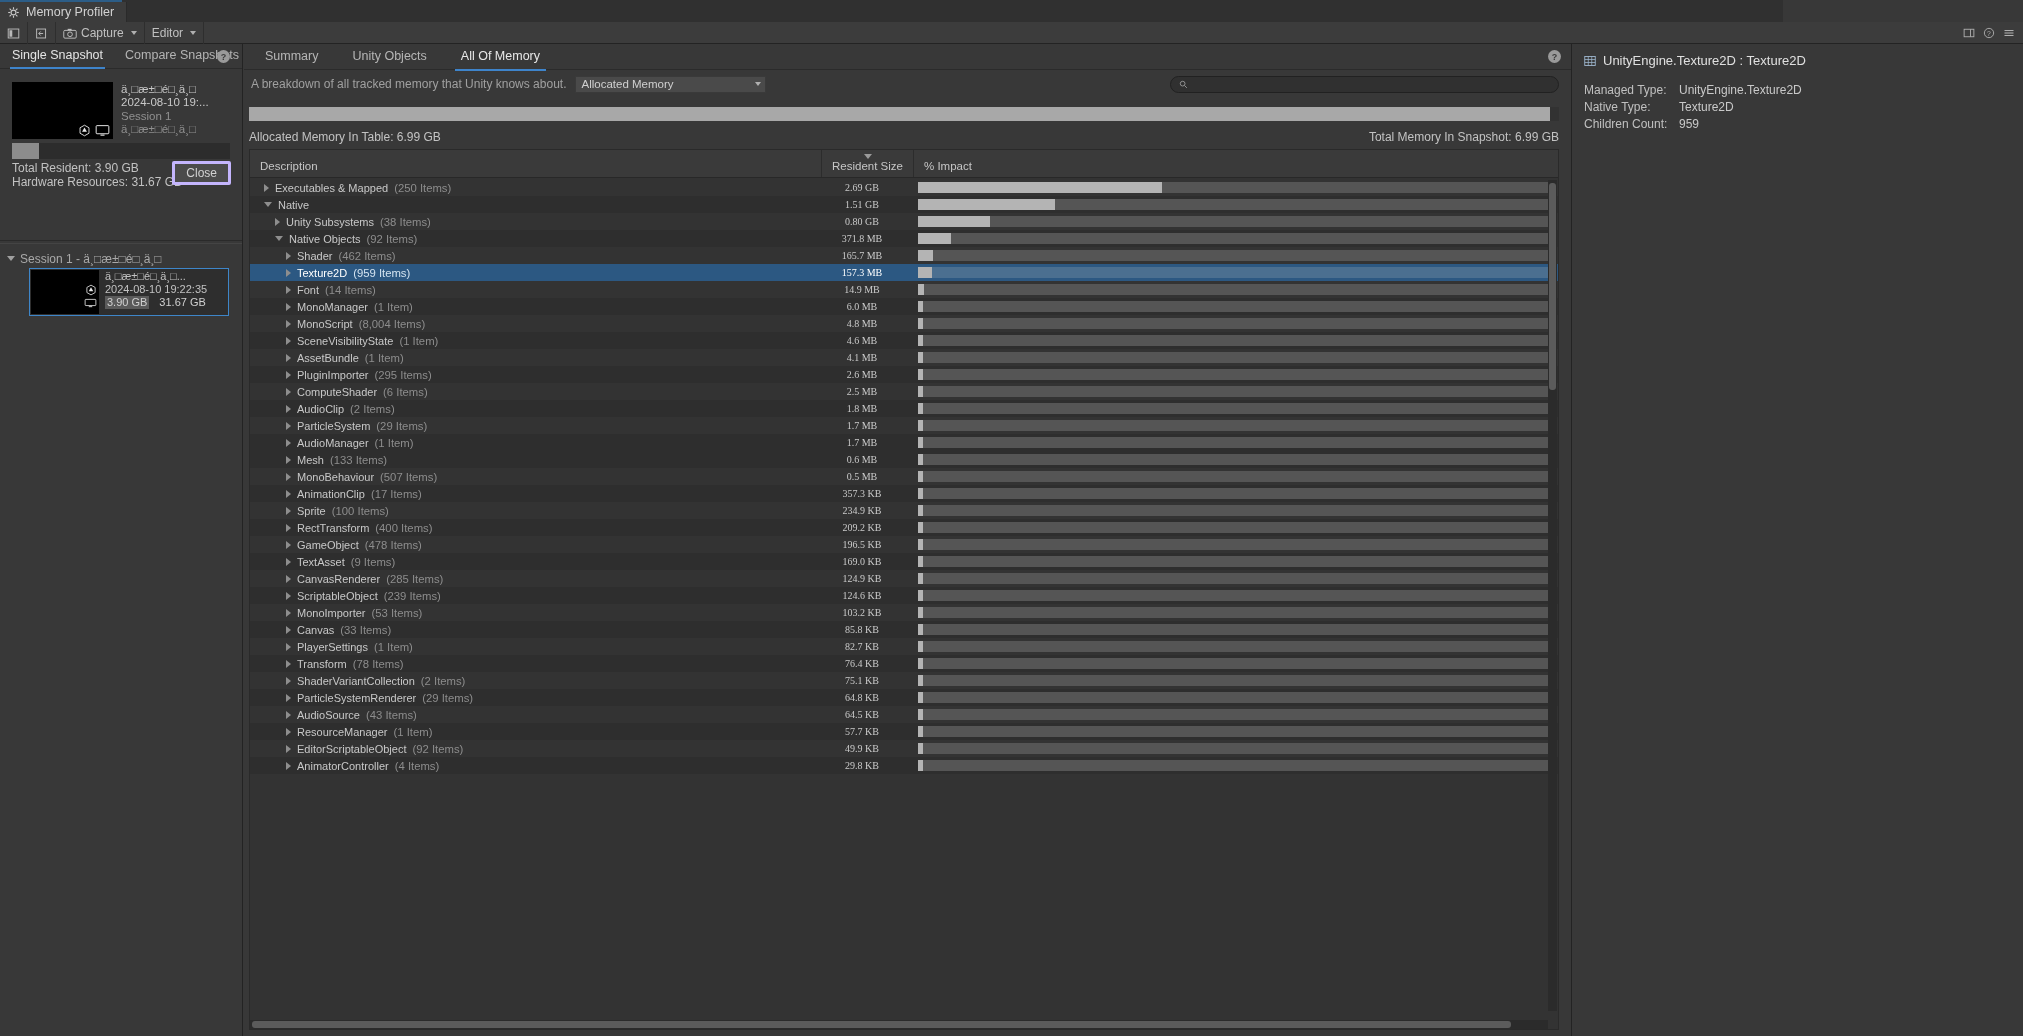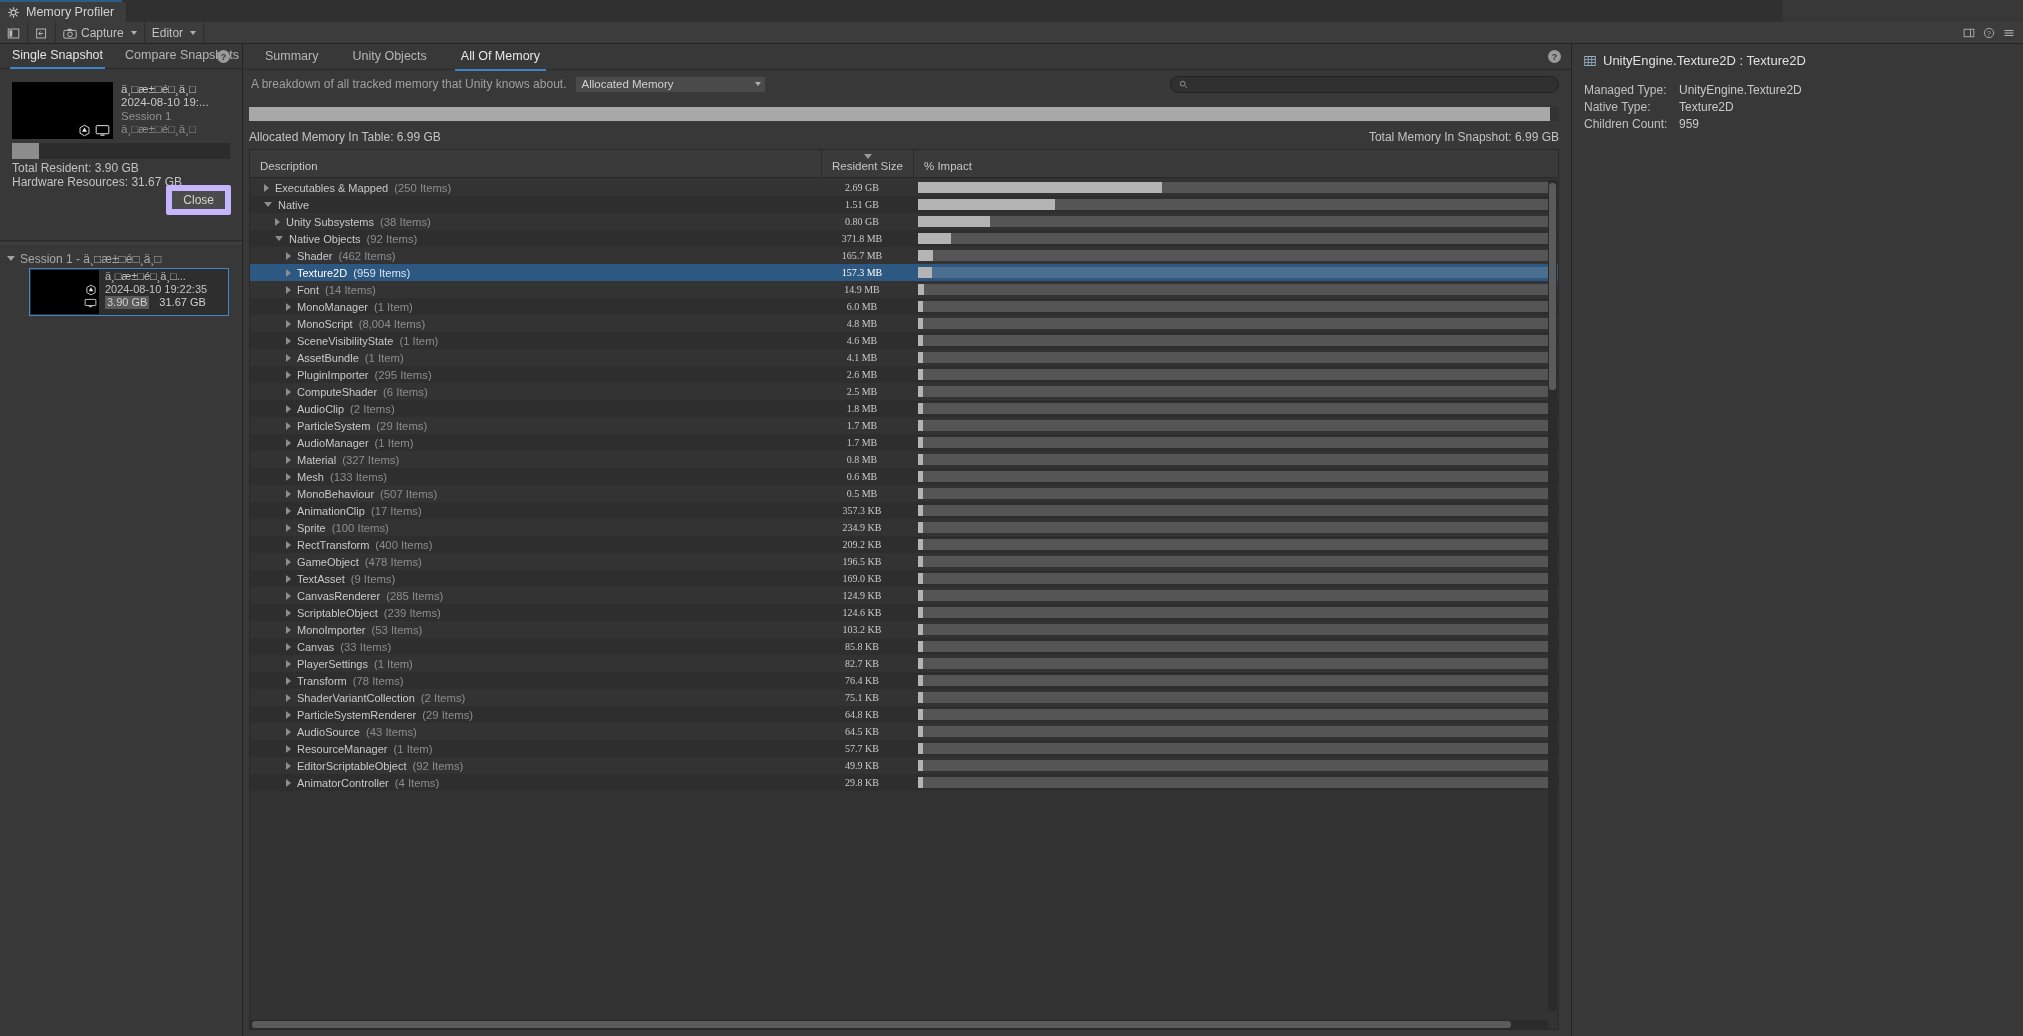--- a/index.html
+++ b/index.html
@@ -94,22 +94,22 @@
   .mem-bar {
     position: relative; margin: 4px 12px 0 12px; height: 16px; background: #2c2c2c;
   }
   .mem-bar-fill { position: absolute; left: 0; top: 0; height: 16px; width: 27px; background: #8c8c8c; }
 
   .lp-stats { margin: 3px 12px 0 12px; }
   .lp-stats div { font-size: 12px; line-height: 13.6px; color: #c2c2c2; }
 
   .close-btn {
     position: absolute; right: 11px; top: 117px;
-    background: #4b4b4b; border: 6px solid #c4b5fd; border-radius: 2px;
-    color: #d2d2d2; font-size: 12px; padding: 2px 11px; margin-top: 24px;
+    background: #4b4b4b; border: 3px solid #c4b5fd; border-radius: 2px;
+    color: #d2d2d2; font-size: 12px; padding: 2px 11px;
   }
 
   .lp-divider { position: absolute; left: 0; right: 0; top: 196px; height: 1px; background: #2a2a2a; }
   .lp-divider2 { position: absolute; left: 0; right: 0; top: 199px; height: 1px; background: #444; }
 
   .session-head {
     position: absolute; left: 0; top: 205px; right: 0; height: 19px;
     display: flex; align-items: center; gap: 5px; padding-left: 7px;
     font-size: 12px; color: #a9a9a9;
   }
@@ -668,34 +668,20 @@
               <span class="row-label">AudioManager</span>
               <span class="row-count">(1 Item)</span>
             </div>
             <div class="td-size">1.7 MB</div>
             <div class="td-impact">
               <div class="impact-track">
                 <div class="impact-fill" style="width: 0.8%;"></div>
               </div>
             </div>
           </div>
-          <div class="trow odd">
-            <div class="td-desc">
-              <span class="tw" style="width: 30px;"></span>
-              <span class="row-arrow tw"></span>
-              <span class="row-label">Material</span>
-              <span class="row-count">(327 Items)</span>
-            </div>
-            <div class="td-size">0.8 MB</div>
-            <div class="td-impact">
-              <div class="impact-track">
-                <div class="impact-fill" style="width: 0.8%;"></div>
-              </div>
-            </div>
-          </div>
           <div class="trow even">
             <div class="td-desc">
               <span class="tw" style="width: 30px;"></span>
               <span class="row-arrow tw"></span>
               <span class="row-label">Mesh</span>
               <span class="row-count">(133 Items)</span>
             </div>
             <div class="td-size">0.6 MB</div>
             <div class="td-impact">
               <div class="impact-track">

